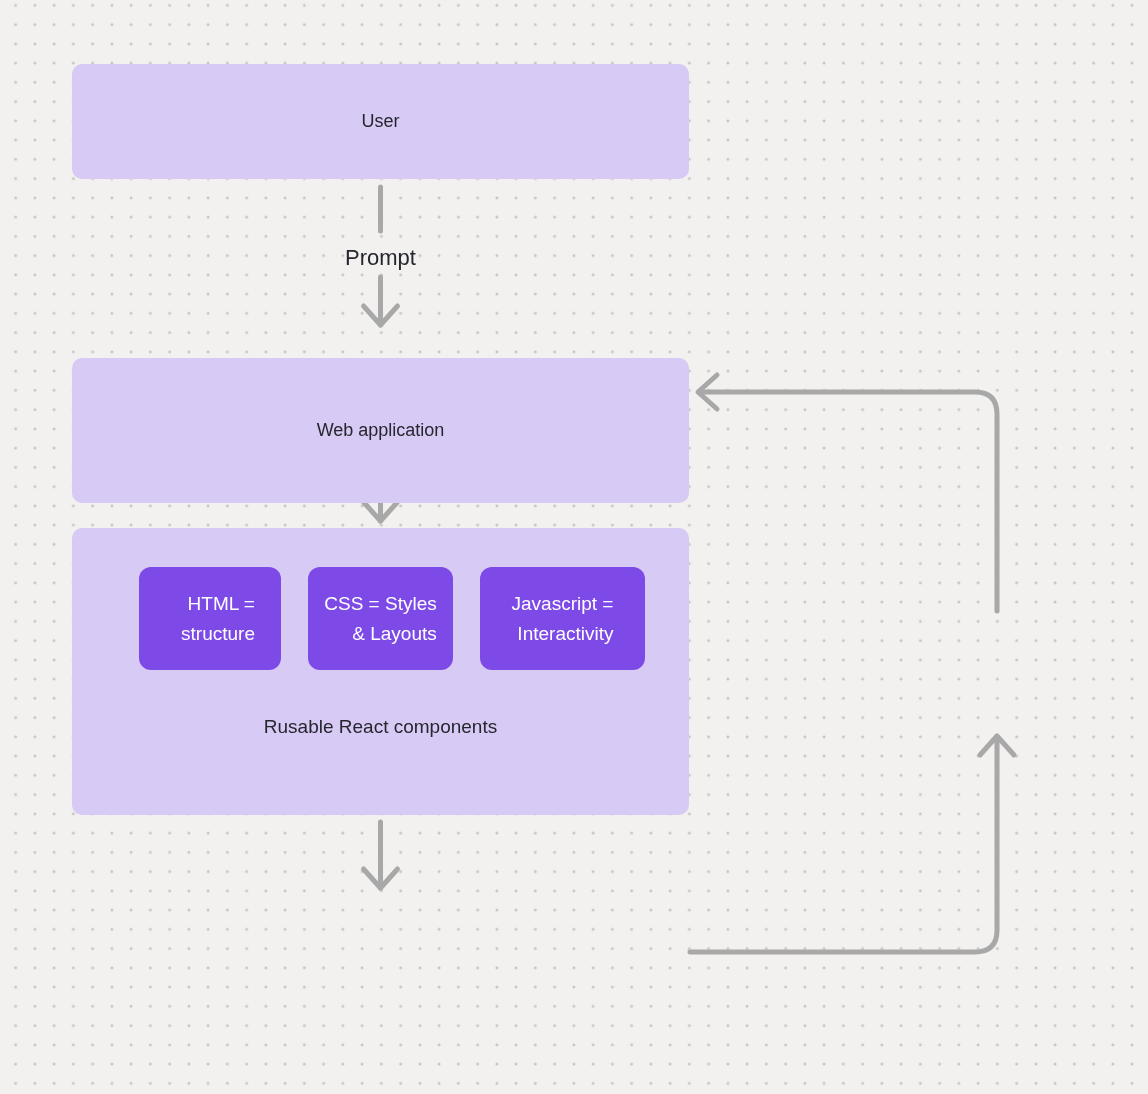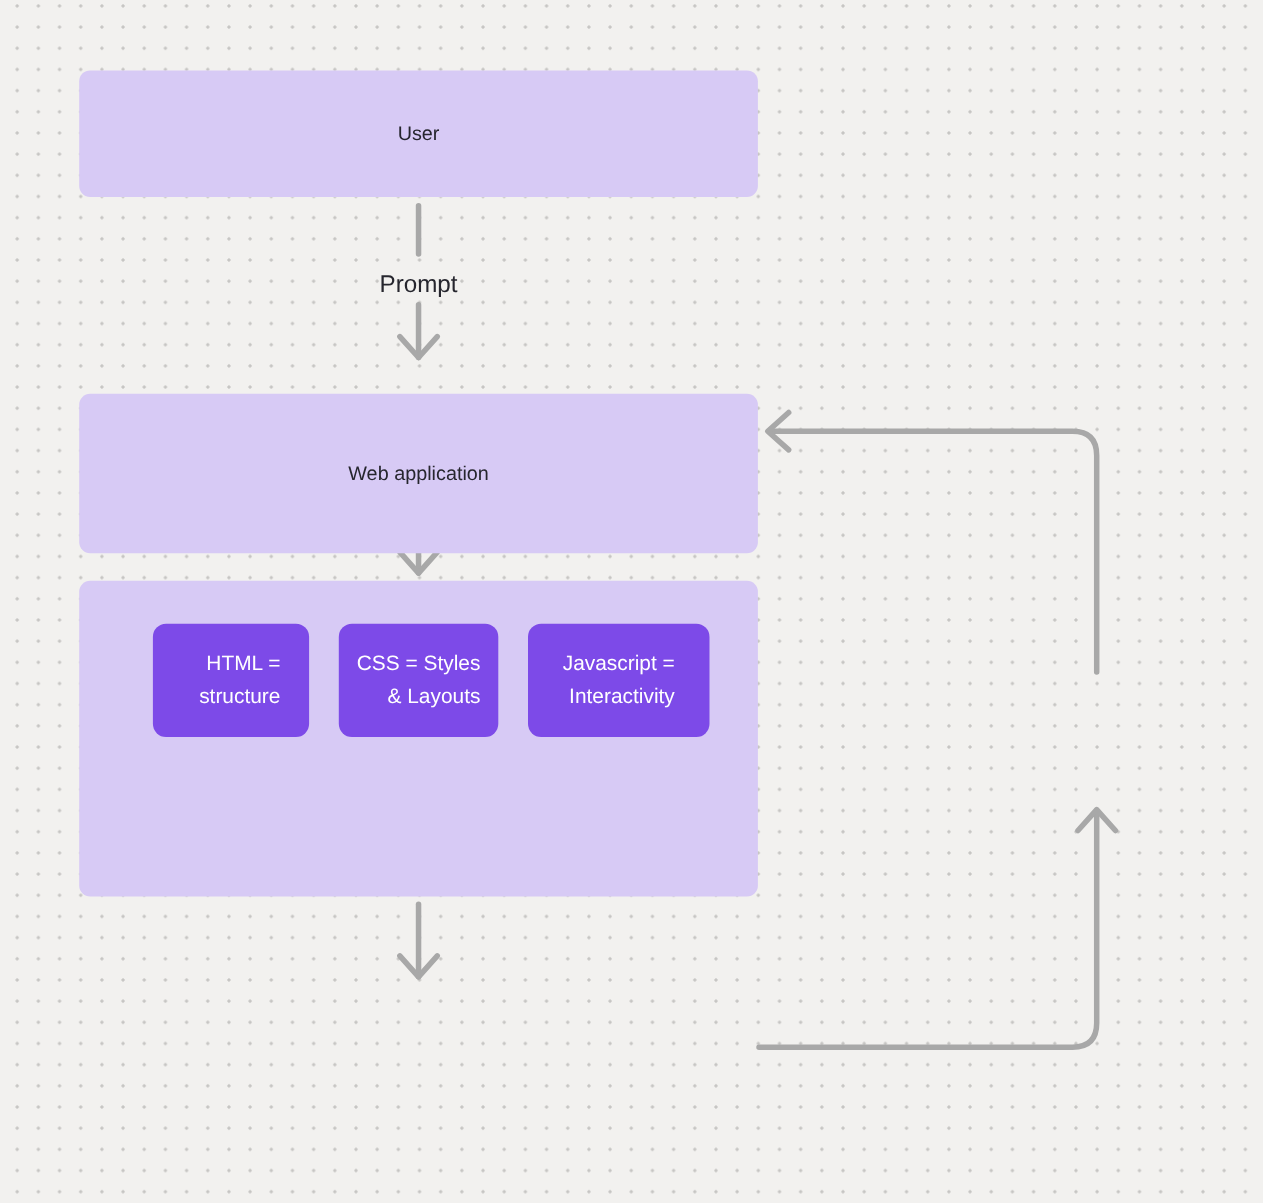--- a/index.html
+++ b/index.html
@@ -121,17 +121,18 @@
 structure</span>
     </div>
     <div class="node accent css-node">
       <span>CSS = Styles
 &amp; Layouts</span>
     </div>
     <div class="node accent js-node">
       <span>Javascript =
 Interactivity</span>
     </div>
+    <div class="group-label">Rusable React components</div>
   </div>
 
 
 
 </div>
 
 </body></html>

